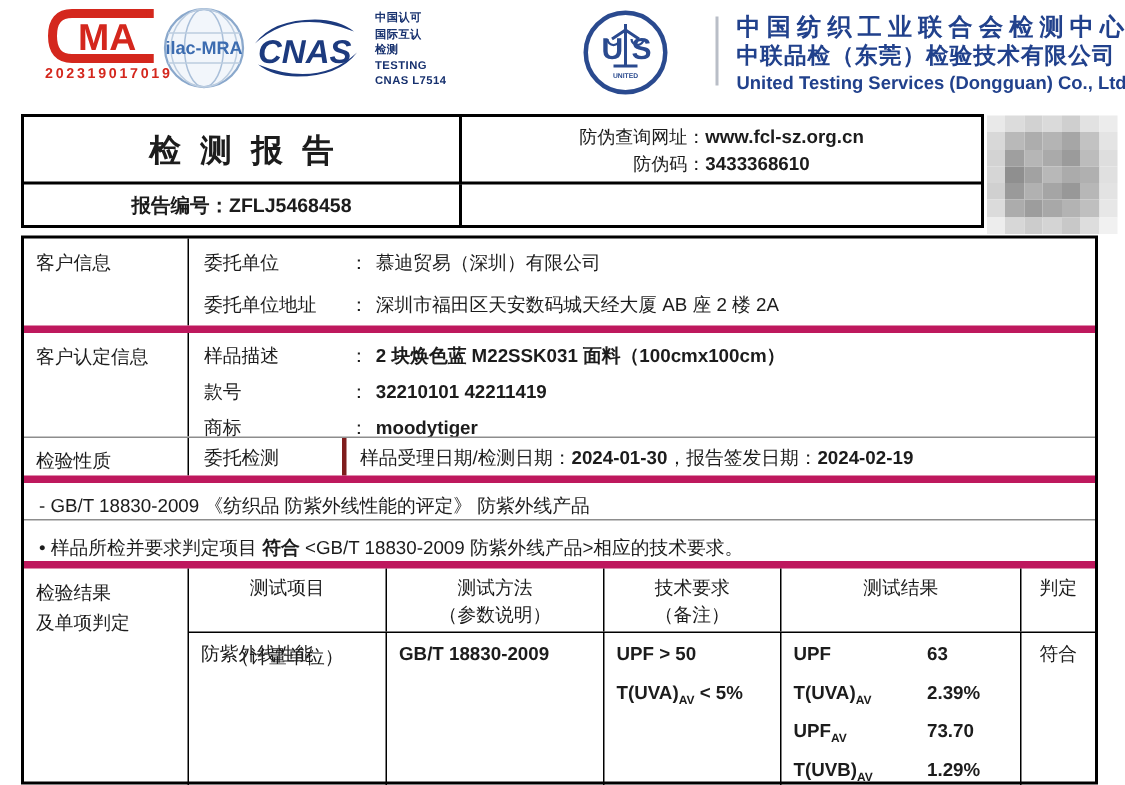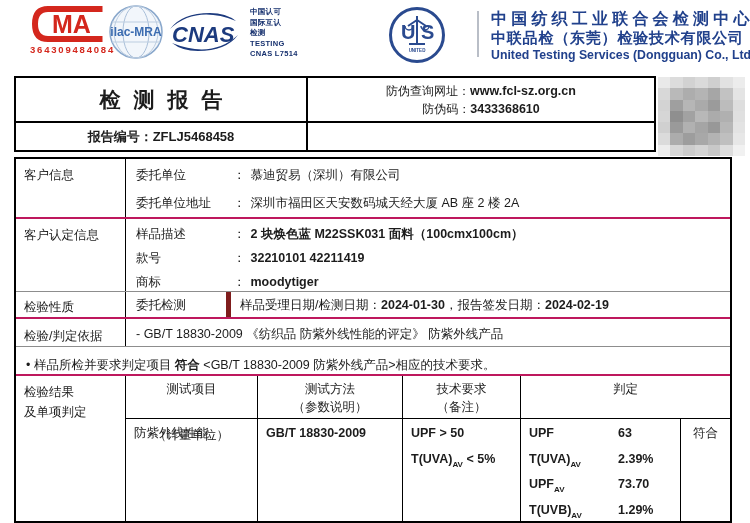--- a/index.html
+++ b/index.html
@@ -35,34 +35,34 @@
 
   
   #qrblur { position:absolute; left:658px; top:77px; width:87px; height:79px;
     display:grid; grid-template-columns:repeat(7,1fr); grid-template-rows:repeat(7,1fr); }
   #qrblur div { width:100%; height:100%; }
 
   
   #maintab { position:absolute; left:14px; top:157px; width:718px; height:366px;
     border:2px solid #000; display:flex; flex-direction:column; background:#fff; }
   .trow { display:flex; width:100%; }
-  .trow + .trow { border-top:2px solid #be185d; }
+  .trow + .trow { border-top:5px solid #be185d; }
   .trow.graytop { border-top:1px solid #8d8d8d; }
   .lblcol { width:110px; min-width:110px; border-right:1px solid #000;
     padding:6px 4px 0 8px; font-size:12.5px; line-height:20px; }
   .cnt { flex:1; padding:0 0 0 10px; font-size:12.5px; }
   .kv { display:flex; }
   .kv .k { width:97px; min-width:97px; }
   .kv .c { margin-right:5px; }
   .kv .v.bold { font-weight:bold; }
   .r1 .kv { line-height:28px; } .r1 { height:60px; } .r1 .cnt { padding-top:2px; }
   .r2 { height:74px; } .r2 .kv { line-height:24px; } .r2 .cnt { padding-top:3px; }
   .r3 { height:29px; }
   .r3 .cnt { display:flex; padding:0; }
-  .subcell { width:105px; min-width:105px; border-right:5px solid #7f1d1d;
+  .subcell { width:105px; min-width:105px; border-right:3px solid #7f1d1d;
     padding:5px 0 0 10px; }
   .datecell { flex:1; padding:5px 0 0 9px; white-space:nowrap; }
   .datecell b { font-weight:bold; }
   .r4 { height:33px; } .r4 .cnt { padding-top:7px; }
   .r5 { height:38px; } .r5 .cnt { padding-top:10px; }
   .r5 b { font-weight:bold; }
   .rres { flex:1; }
   .rescol { flex:1; display:flex; flex-direction:column; }
   .reshead { height:43px; display:flex; border-bottom:1px solid #000; }
   .reshead .hc { display:flex; flex-direction:column; align-items:center; justify-content:flex-start;
@@ -85,21 +85,21 @@
 </head>
 <body>
 
 <div id="hdr">
 
   <svg class="abs" style="left:30px;top:3px" width="78" height="42" viewBox="0 0 78 42">
     <path d="M70 6 H18 Q5 6 5 21 Q5 36 18 36 H70" fill="none" stroke="#d4271d" stroke-width="6"></path>
     <path d="M70 3 v6 M70 33 v6" stroke="#d4271d" stroke-width="5"></path>
     <text x="22" y="30" font-size="25" font-weight="bold" fill="#d4271d" font-family="Liberation Sans,sans-serif">MA</text>
   </svg>
-  <div class="cma-num" style="color:#d4271d">364309484084</div>
+  <div class="cma-num" style="color:#d4271d">202319017019</div>
 
   <svg class="abs" style="left:108px;top:4px" width="56" height="56" viewBox="0 0 56 56">
     <circle cx="28" cy="28" r="26" fill="#f2f6fb" stroke="#8aa8cc" stroke-width="1.5"></circle>
     <ellipse cx="28" cy="28" rx="13" ry="26" fill="none" stroke="#a9bfd9" stroke-width="1"></ellipse>
     <ellipse cx="28" cy="28" rx="22" ry="26" fill="none" stroke="#bccde0" stroke-width="1"></ellipse>
     <path d="M4 18 h48 M4 38 h48" stroke="#bccde0" stroke-width="1"></path>
     <text x="28" y="32" text-anchor="middle" font-size="12" font-weight="bold" fill="#3c6cb0" font-family="Liberation Sans,sans-serif">ilac-MRA</text>
   </svg>
 
   <svg class="abs" style="left:166px;top:9px" width="76" height="46" viewBox="0 0 76 46">
@@ -240,21 +240,20 @@
     <div class="lblcol" style="padding-top:5px">检验性质</div>
     <div class="cnt">
       <div class="subcell">委托检测</div>
       <div class="datecell">
         <span>样品受理日期/检测日期：</span><b>2024-01-30</b><span>，报告签发日期：</span><b>2024-02-19</b>
       </div>
     </div>
   </div>
 
   <div class="trow r4">
-    <div class="lblcol" style="padding-top:7px">检验/判定依据</div>
     <div class="cnt">- GB/T 18830-2009 《纺织品 防紫外线性能的评定》 防紫外线产品</div>
   </div>
 
   <div class="trow r5 graytop">
     <div class="cnt">
       <span>•</span>
       <span>样品所检并要求判定项目 </span><b>符合</b><span> &lt;GB/T 18830-2009 防紫外线产品&gt;相应的技术要求。</span>
     </div>
   </div>
 
@@ -269,20 +268,23 @@
           <div>测试项目</div>
             <div>（计量单位）</div>
         </div>
         <div class="hc w2">
           <div>测试方法</div>
             <div>（参数说明）</div>
         </div>
         <div class="hc w3">
           <div>技术要求</div>
             <div>（备注）</div>
+        </div>
+        <div class="hc w4">
+          <div>测试结果</div>
         </div>
         <div class="hc w5">
           <div>判定</div>
         </div>
       </div>
       <div class="resdata">
         <div class="dc w1">防紫外线性能</div>
         <div class="dc w2 bold">GB/T 18830-2009</div>
         <div class="dc w3 bold">
           <div class="reqline"><span>UPF &gt; 50</span><sub></sub><span></span></div>

